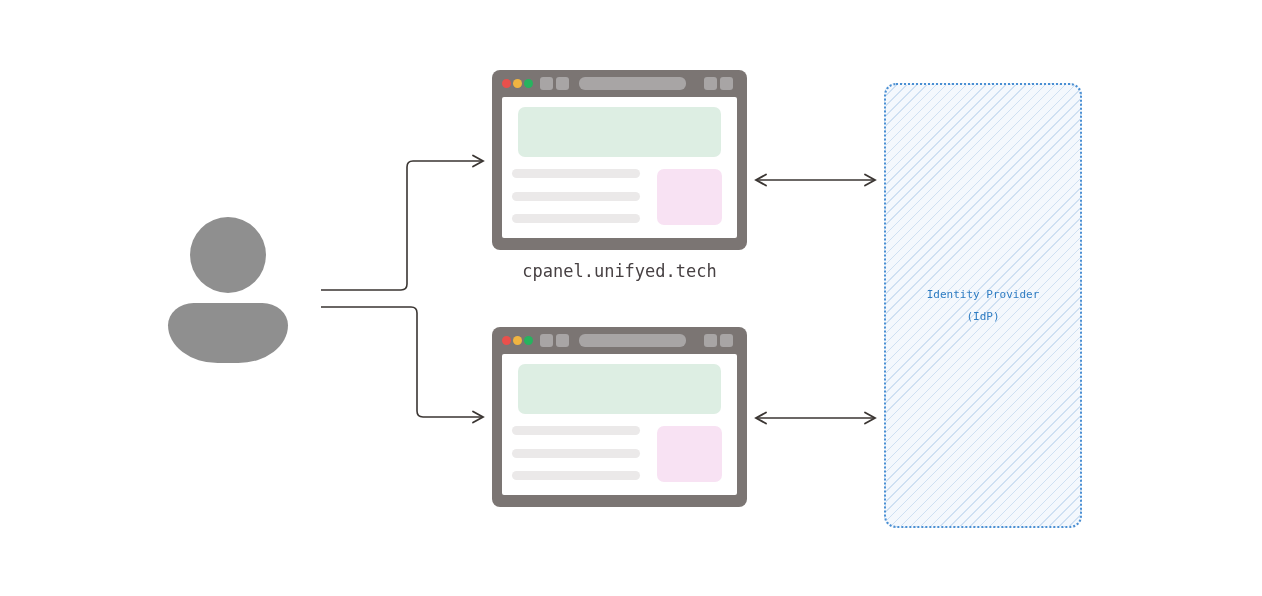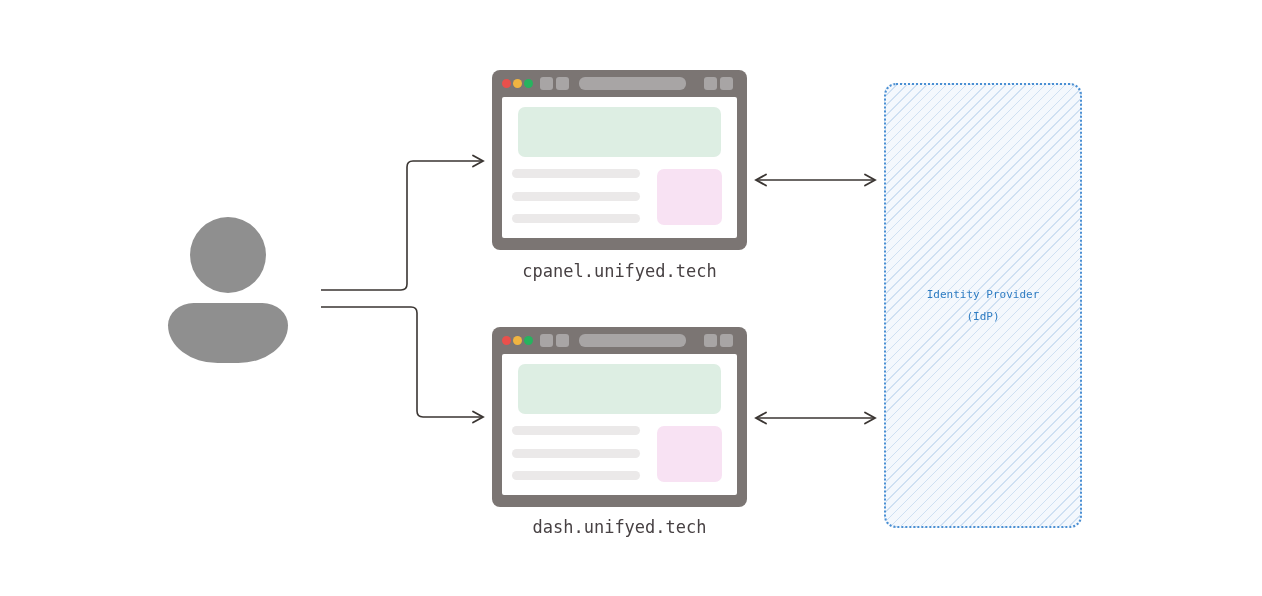--- a/index.html
+++ b/index.html
@@ -206,20 +206,19 @@
     <span class="sq s3"></span>
     <span class="sq s4"></span>
     <div class="content">
       <div class="hero"></div>
       <div class="tline t1"></div>
       <div class="tline t2"></div>
       <div class="tline t3"></div>
       <div class="side"></div>
     </div>
   </div>
-  <div class="blabel" style="left:492px; top:517px;">dash.unifyed.tech</div>
 
   <div class="idp">
     <div class="idp-line">Identity Provider</div>
     <div class="idp-line">(IdP)</div>
   </div>
 
 </div>
 
 </body></html>

